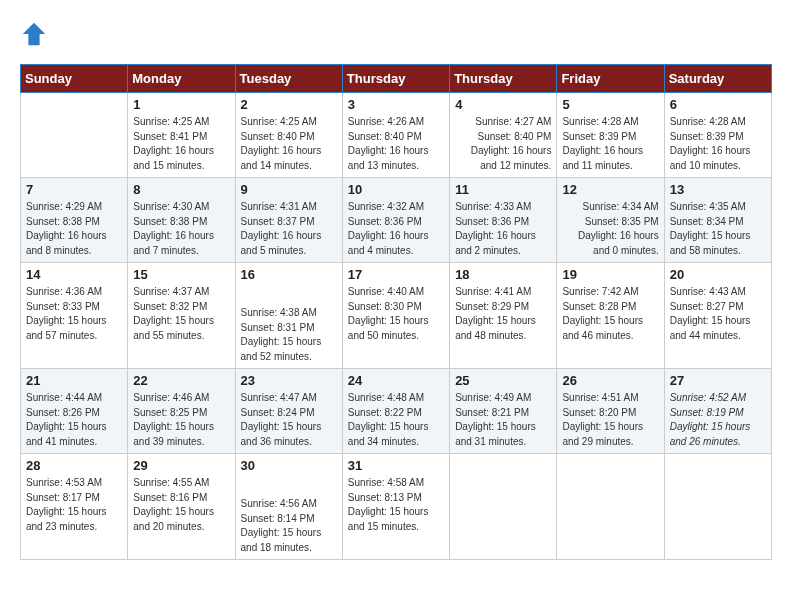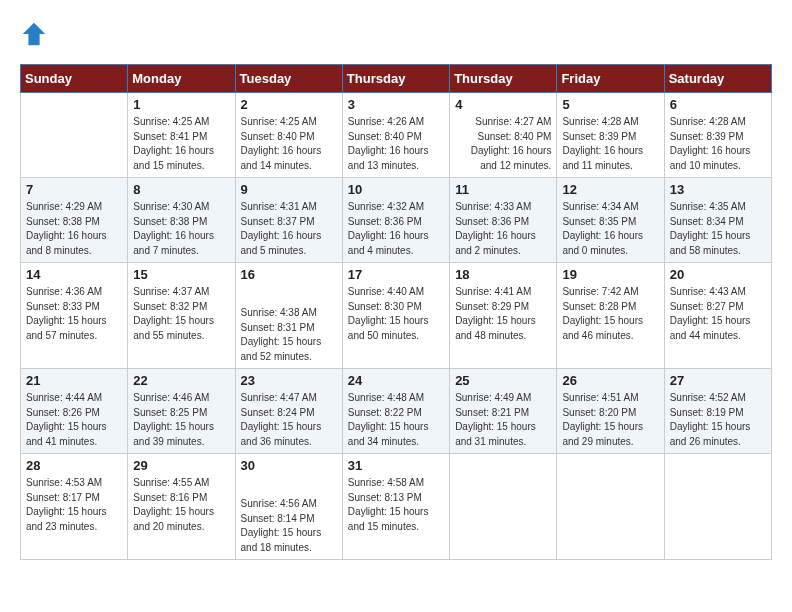--- a/index.html
+++ b/index.html
@@ -198,21 +198,21 @@
         </td>
         <td>
           <div class="day-number">11</div>
           <div class="day-info" style="white-space: pre-line;">Sunrise: 4:33 AM
 Sunset: 8:36 PM
 Daylight: 16 hours
 and 2 minutes.</div>
         </td>
         <td>
           <div class="day-number">12</div>
-          <div class="day-info" style="white-space: pre-line;">Sunrise: 4:34 AM
+          <div class="day-info" style="white-space: pre-line; text-align: right;">Sunrise: 4:34 AM
 Sunset: 8:35 PM
 Daylight: 16 hours
 and 0 minutes.</div>
         </td>
         <td>
           <div class="day-number">13</div>
           <div class="day-info" style="white-space: pre-line;">Sunrise: 4:35 AM
 Sunset: 8:34 PM
 Daylight: 15 hours
 and 58 minutes.</div>
@@ -307,21 +307,21 @@
         </td>
         <td>
           <div class="day-number">26</div>
           <div class="day-info" style="white-space: pre-line;">Sunrise: 4:51 AM
 Sunset: 8:20 PM
 Daylight: 15 hours
 and 29 minutes.</div>
         </td>
         <td>
           <div class="day-number">27</div>
-          <div class="day-info" style="white-space: pre-line;">Sunrise: 4:52 AM
+          <div class="day-info" style="white-space: pre-line; font-style: italic;">Sunrise: 4:52 AM
 Sunset: 8:19 PM
 Daylight: 15 hours
 and 26 minutes.</div>
         </td>
       </tr>
       <tr>
         <td>
           <div class="day-number">28</div>
           <div class="day-info" style="white-space: pre-line;">Sunrise: 4:53 AM
 Sunset: 8:17 PM

